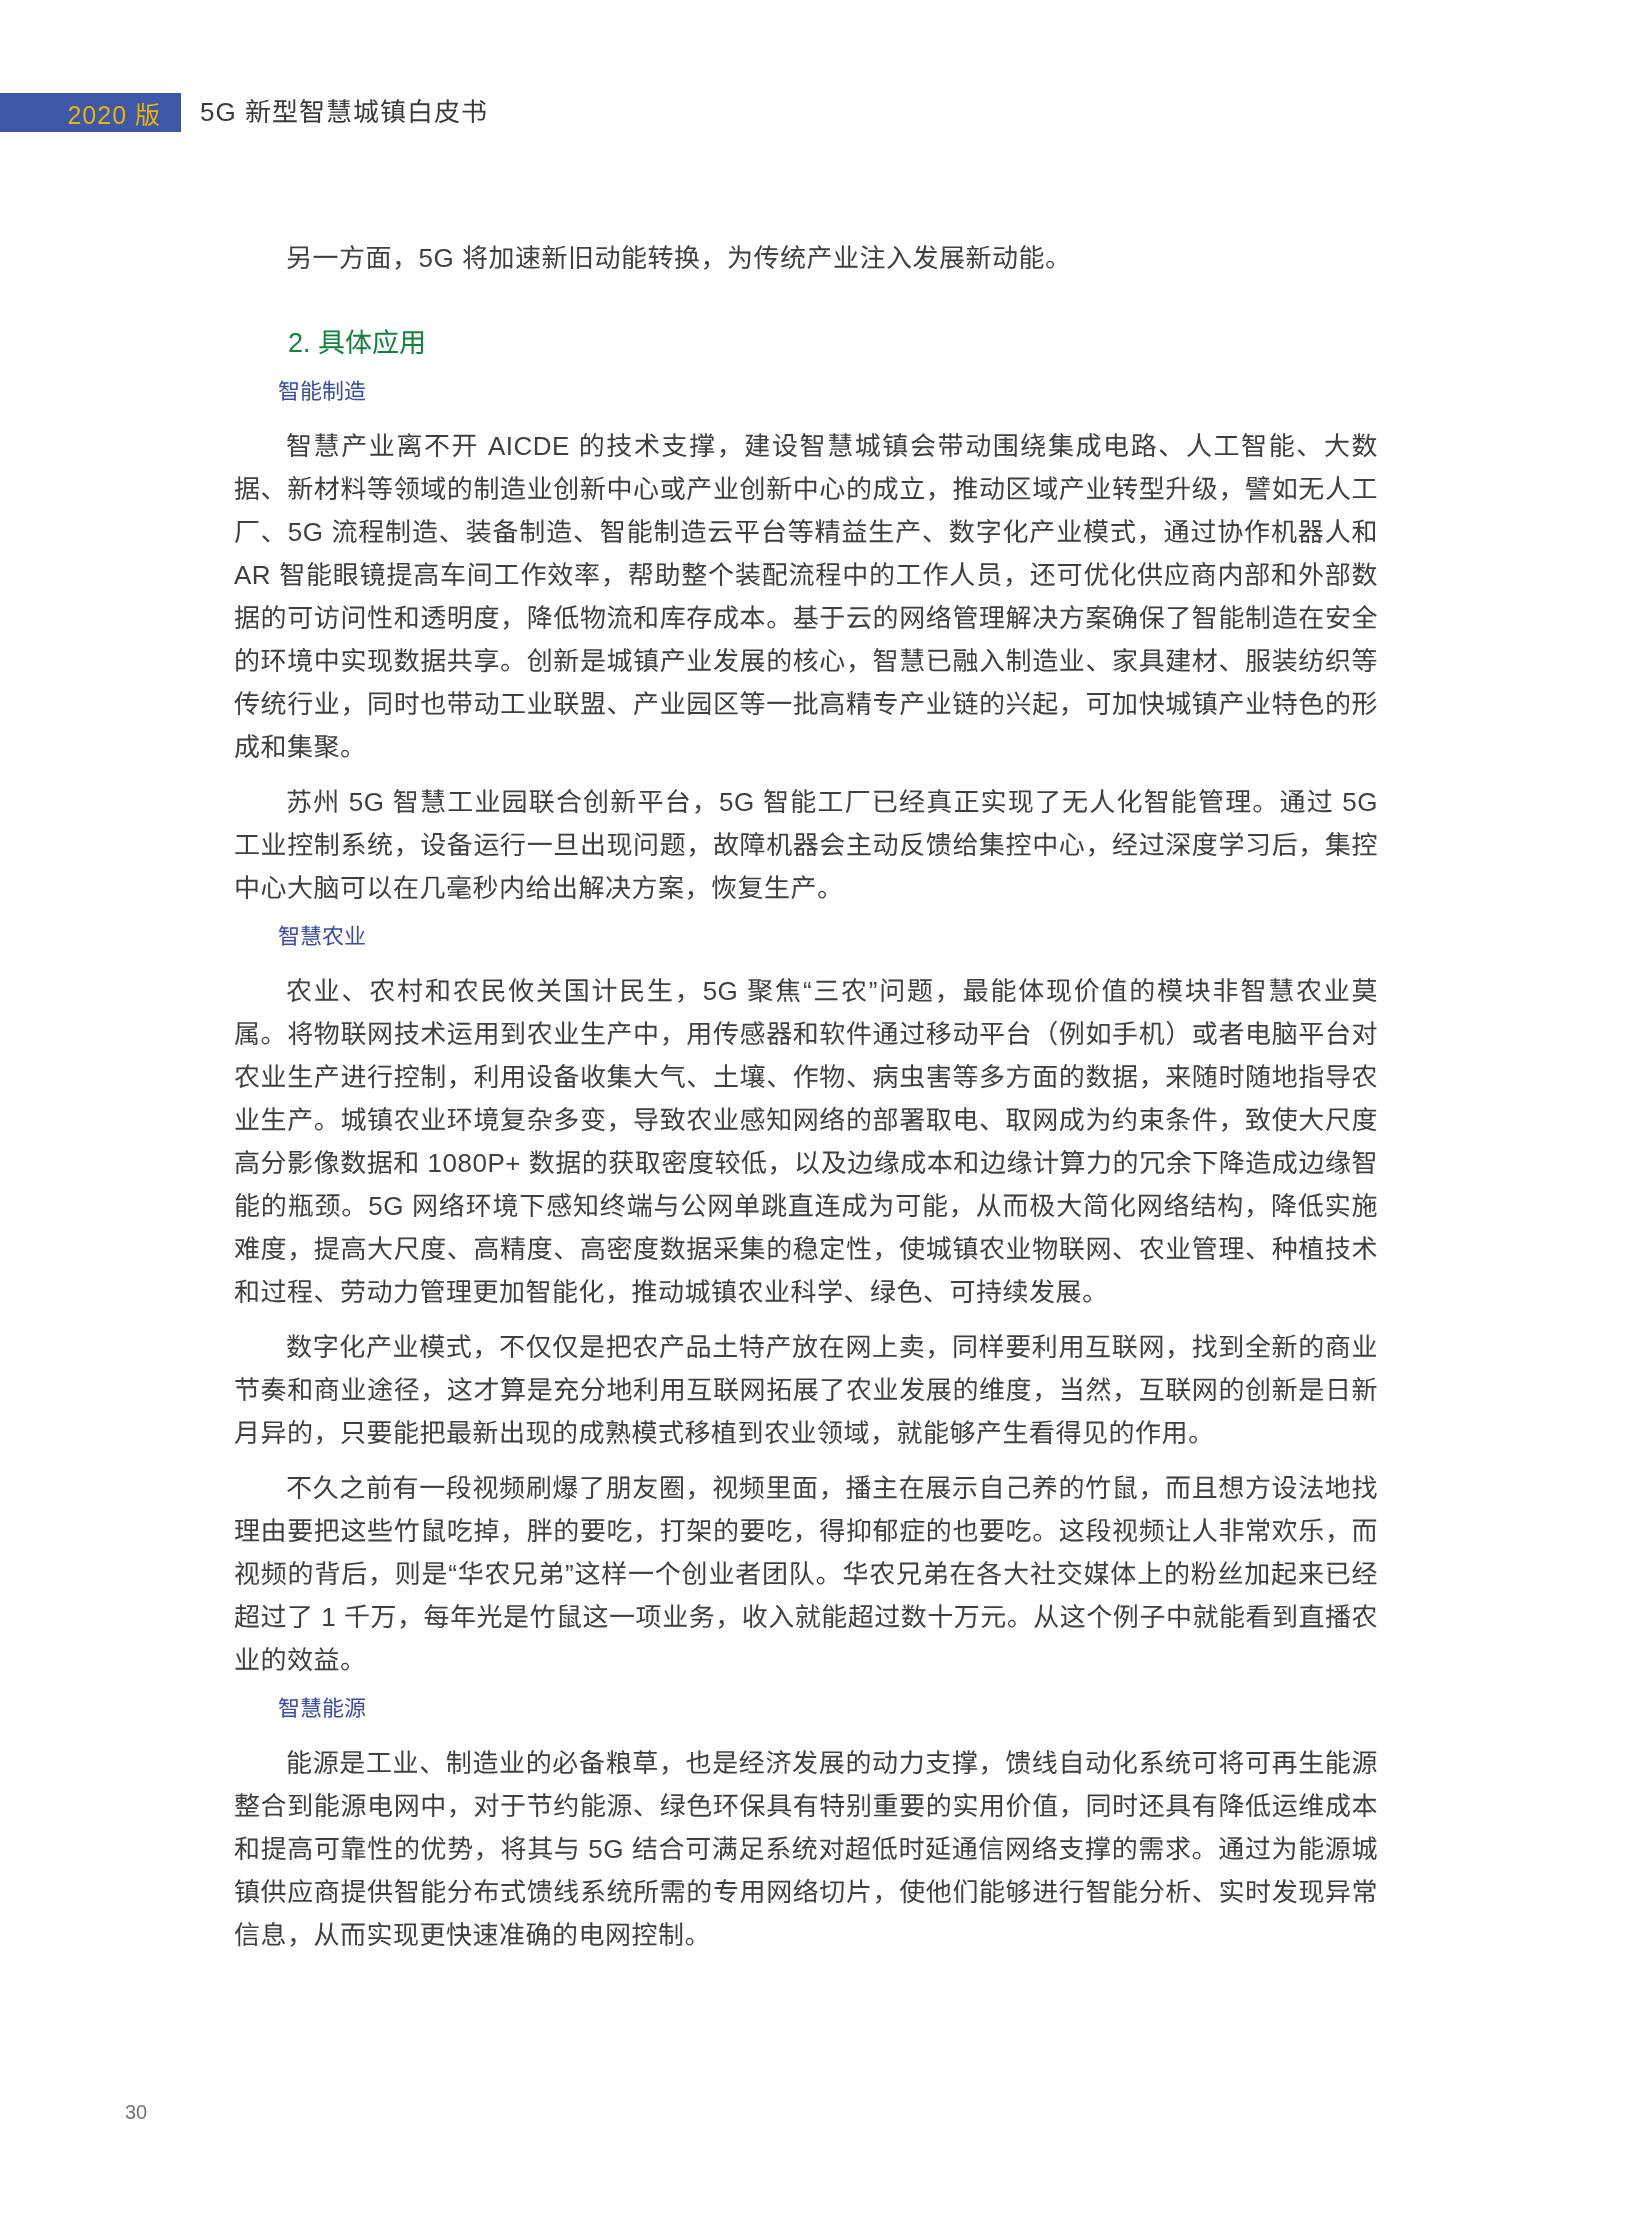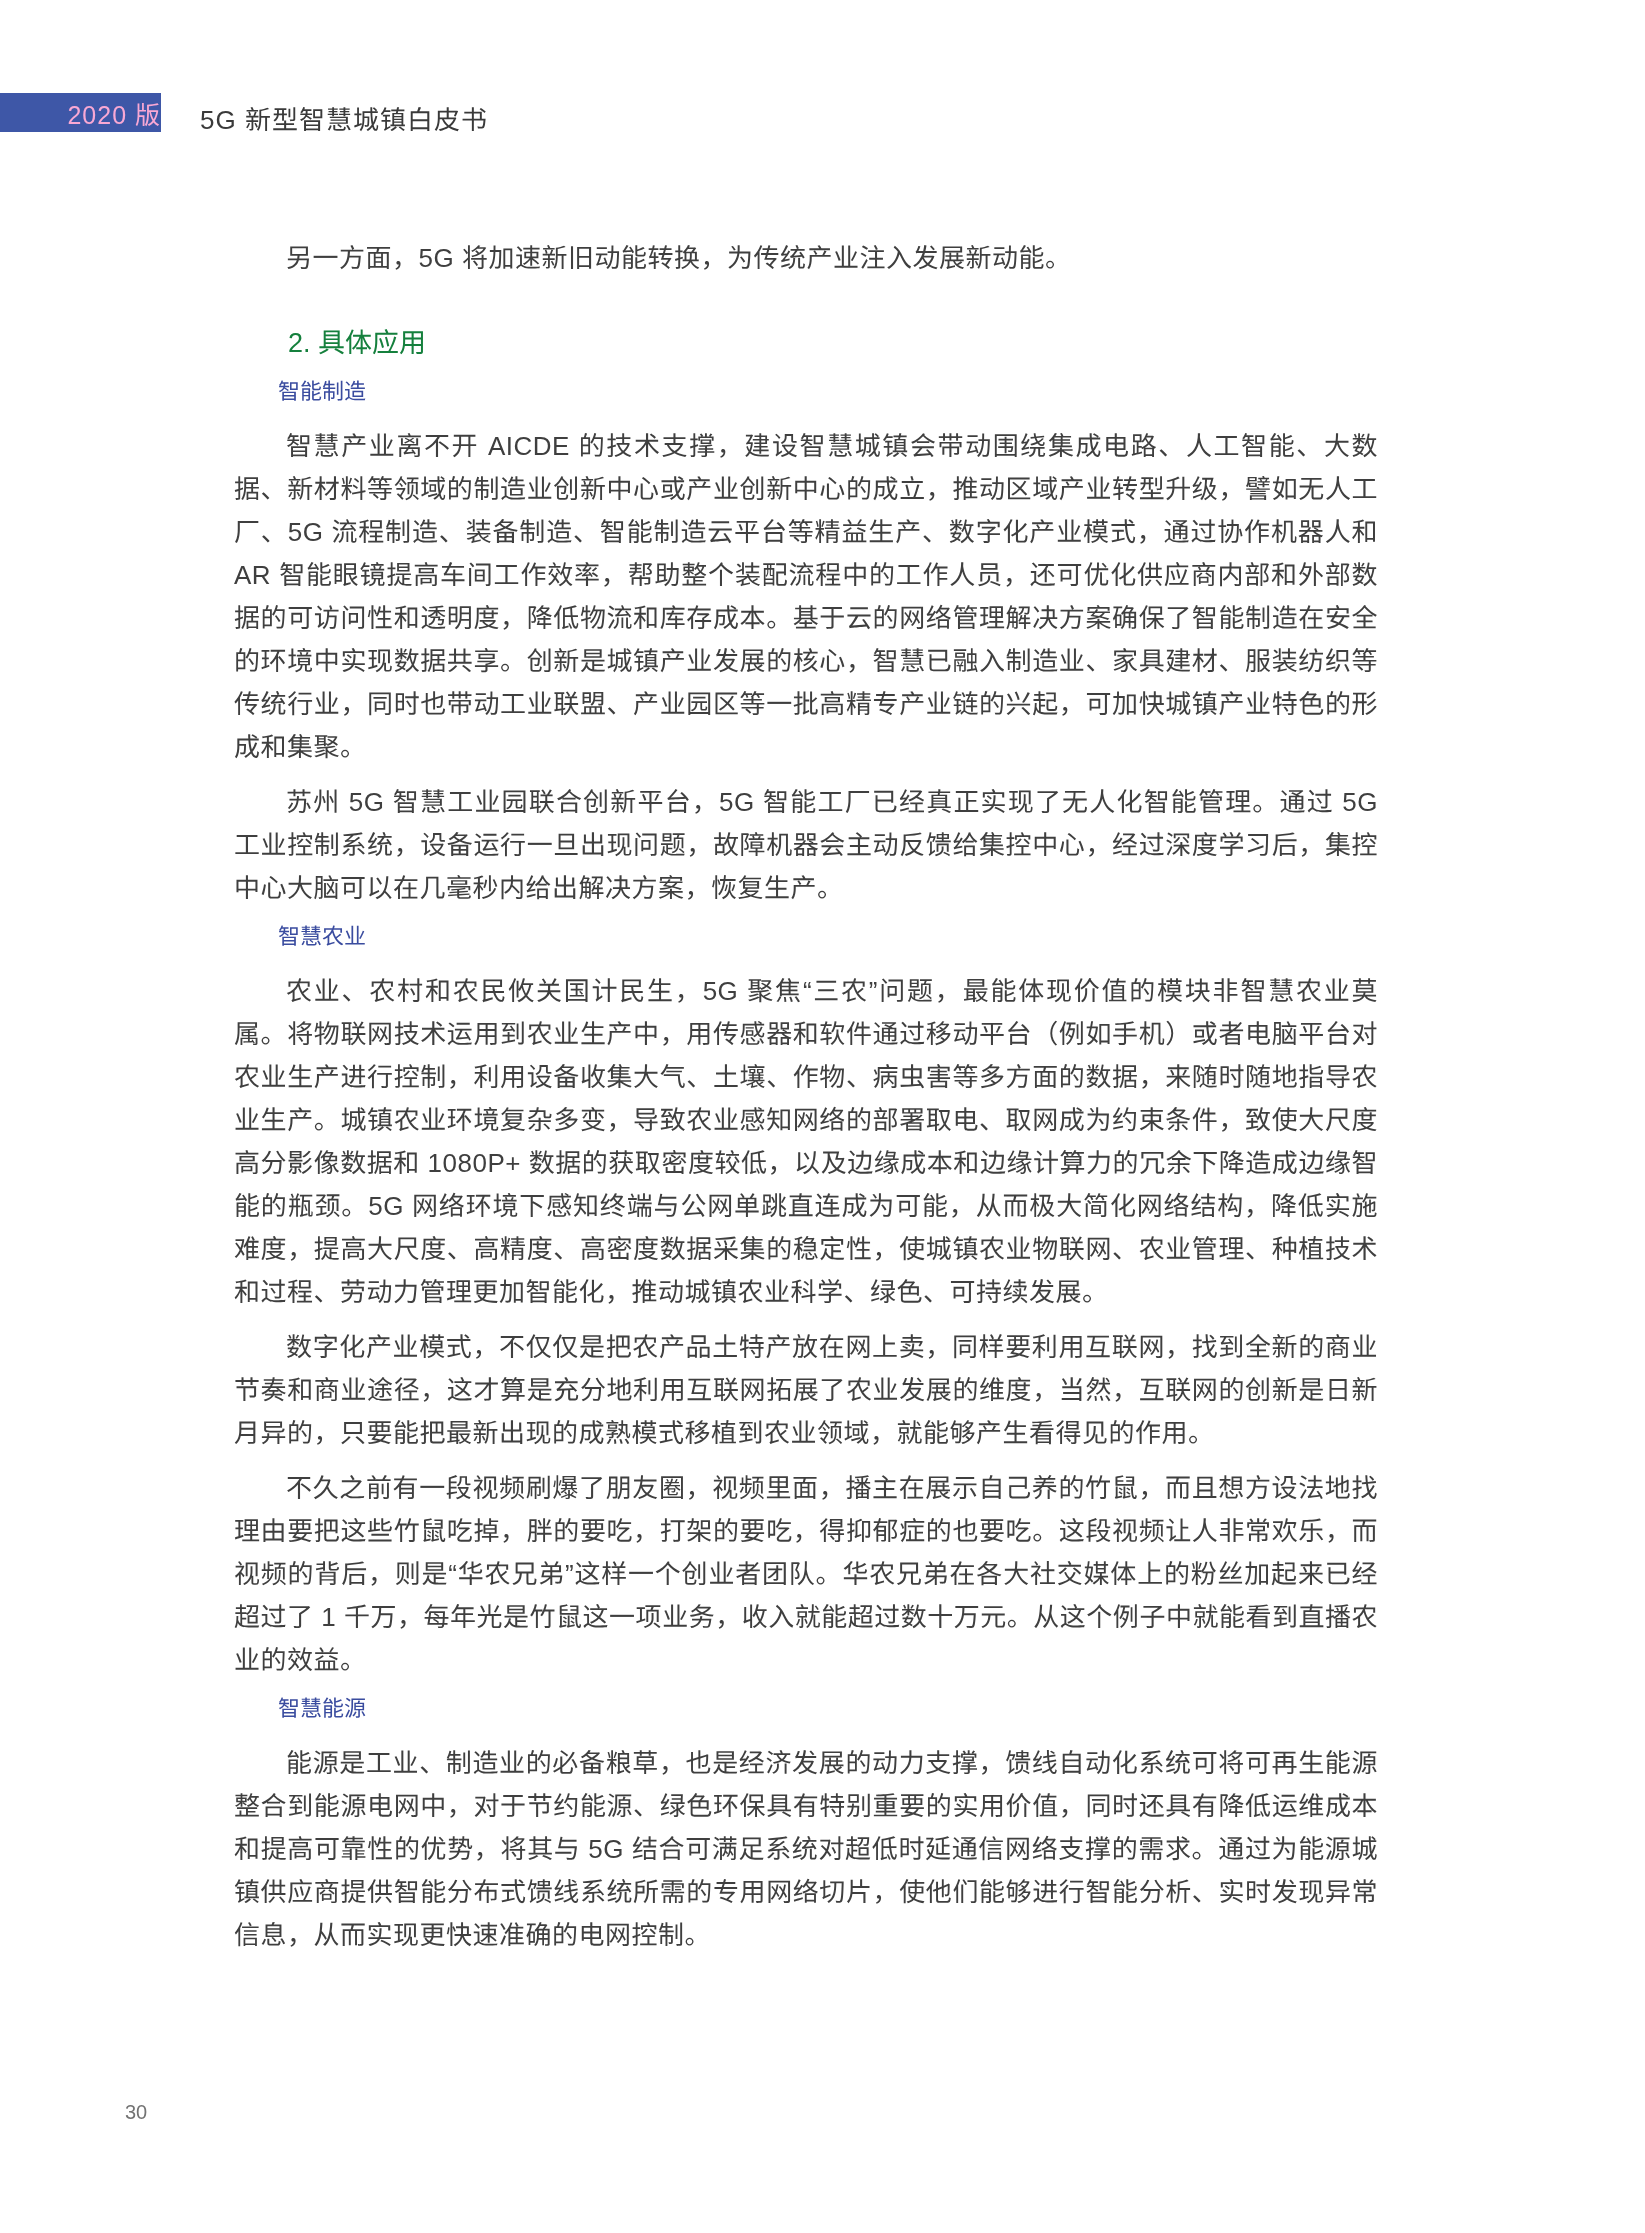--- a/index.html
+++ b/index.html
@@ -16,37 +16,37 @@
     overflow: hidden;
   }
   
   .edition-badge {
     position: absolute;
     left: 0;
     top: 93px;
     width: 161px;
     height: 39px;
     background: #3E57A7;
-    color: #f9a8d4;
+    color: #eab308;
     font-size: 25px;
     display: flex;
     align-items: center;
     justify-content: flex-end;
+    padding-right: 20px;
     letter-spacing: 1px;
   }
   .doc-title {
     position: absolute;
     left: 200px;
     top: 93px;
     height: 39px;
     line-height: 39px;
     font-size: 26px;
     color: #3A3A3A;
     letter-spacing: 1px;
-    margin-top: 8px;
   }
   
   .content {
     position: absolute;
     left: 234px;
     top: 227px;
     width: 1144px;
     color: #3F3F3F;
   }
   .content p.body-par {

